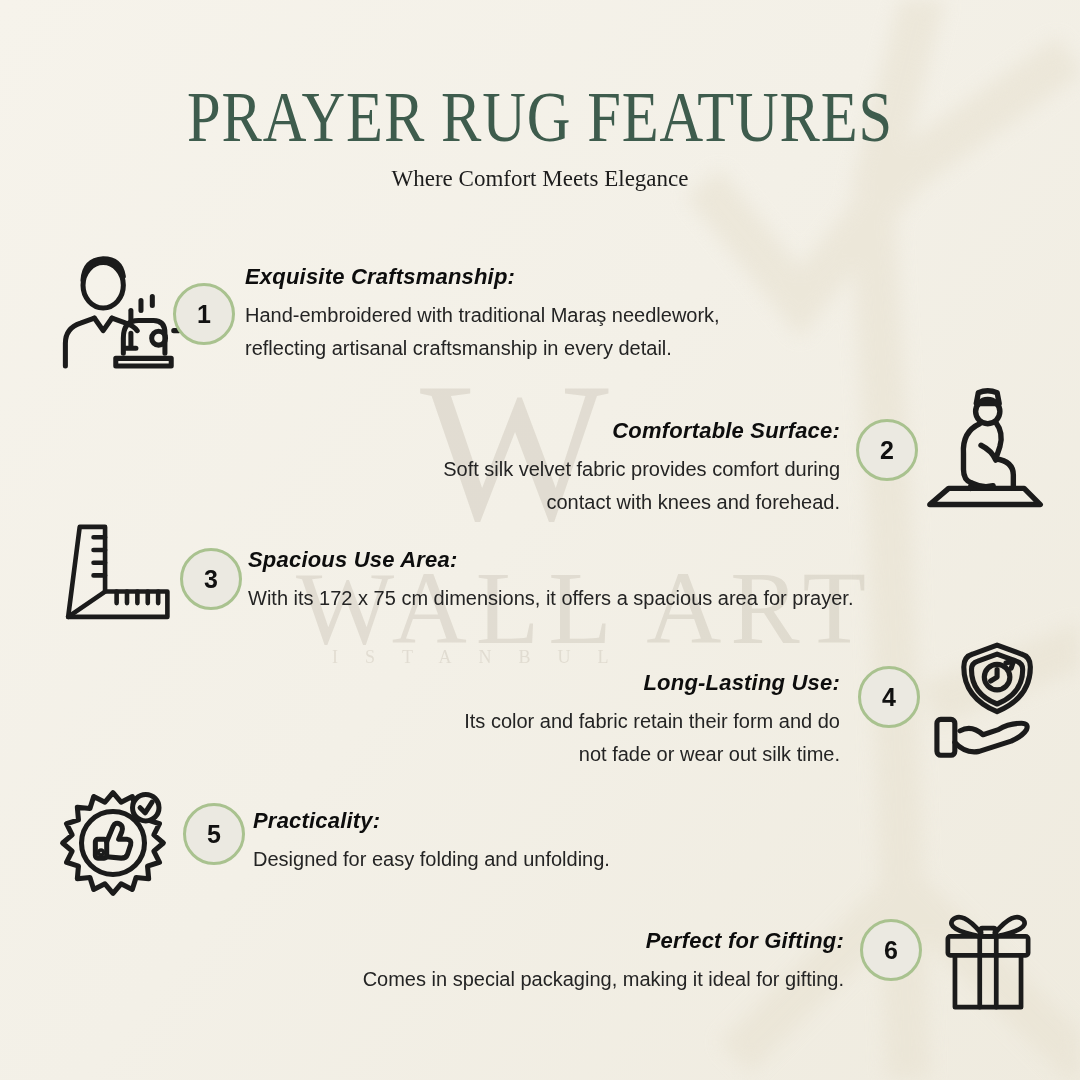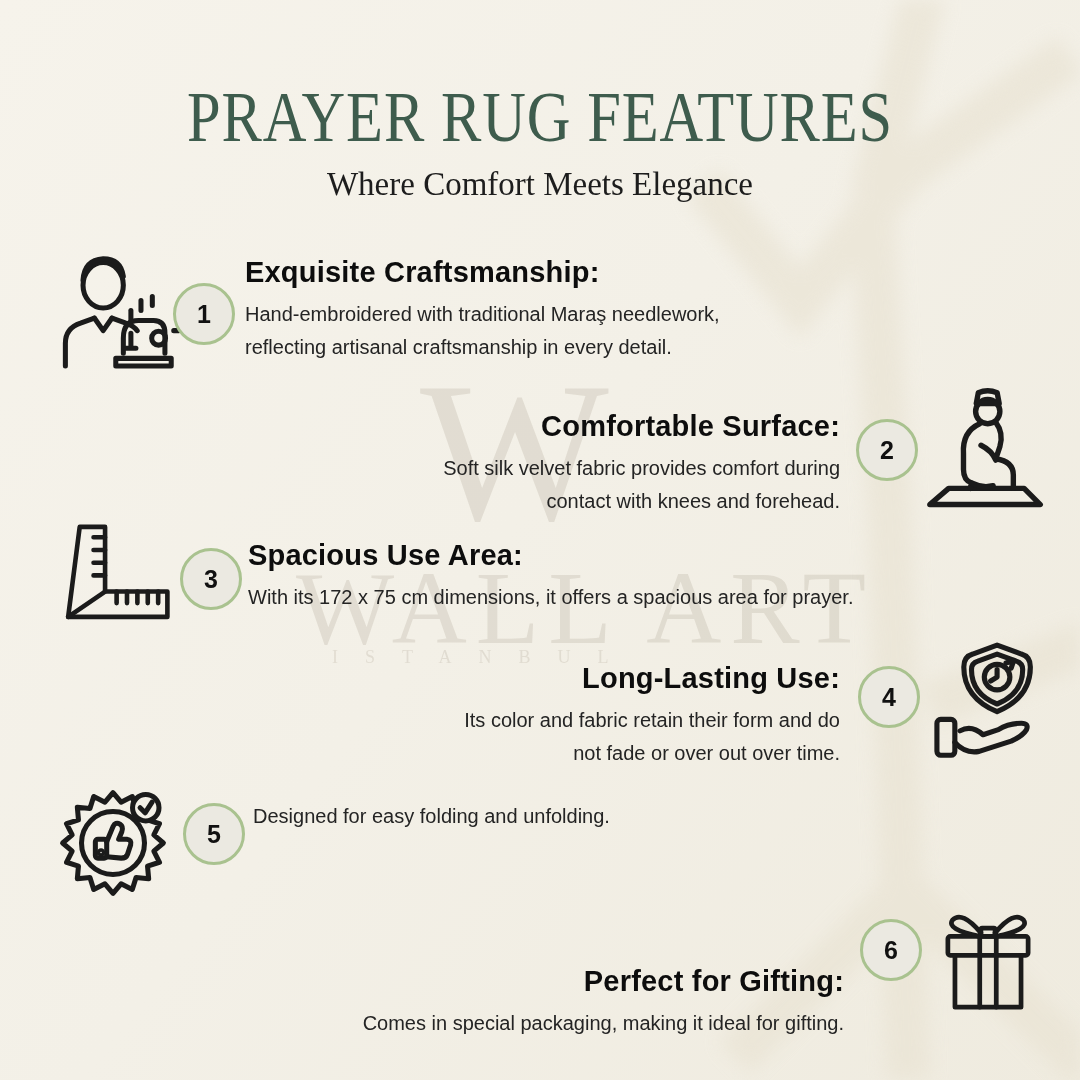--- a/index.html
+++ b/index.html
@@ -16,26 +16,26 @@
   .wm-main{left:296px;top:556px;font-size:104px;line-height:1;letter-spacing:9px;}
   .wm-sub{left:332px;top:648px;font-size:18px;line-height:1;letter-spacing:27px;}
   
   .title{
     position:absolute;top:80px;left:0;width:1080px;margin:0;text-align:center;
     font-family:"Liberation Serif",serif;font-weight:400;font-size:72px;line-height:1.05;
     color:#3e5c4d;transform:scaleX(.84);letter-spacing:1px;
   }
   .subtitle{
     position:absolute;top:166px;left:0;width:1080px;margin:0;text-align:center;
-    font-family:"Liberation Serif",serif;font-weight:400;font-size:33px;color:#1d1d1d;
+    font-family:"Liberation Serif",serif;font-weight:400;font-size:23px;color:#1d1d1d;
   }
   
   .ftext{position:absolute;}
   .ftext.right{text-align:right;}
-  .ftitle{margin:0 0 9px 0;font-size:29px;font-weight:bold;color:#0d0d0d;letter-spacing:.2px;}
+  .ftitle{margin:8px 0 9px 0;font-size:22px;font-weight:bold;color:#0d0d0d;letter-spacing:.2px;font-style:italic;}
   .fline{font-size:20px;line-height:33px;color:#242424;white-space:nowrap;}
   .chip{
     position:absolute;width:56px;height:56px;border:3px solid #a9c28f;border-radius:50%;
     background:#ebe9e1;display:flex;align-items:center;justify-content:center;
     font-size:25px;font-weight:bold;color:#111;
   }
   .icon{position:absolute;}
   .icon svg{width:100%;height:100%;display:block;}
   .lineart{stroke:#1b1b1b;fill:none;stroke-width:4;stroke-linecap:round;stroke-linejoin:round;}
   
@@ -47,21 +47,21 @@
   .f2-icon{left:912px;top:386px;width:138px;height:128px;}
   .f3-icon{left:52px;top:520px;width:120px;height:120px;}
   .f3-chip{left:180px;top:548px;}
   .f3-text{left:248px;top:539px;}
   .f4-text{right:240px;top:662px;}
   .f4-chip{left:858px;top:666px;}
   .f4-icon{left:916px;top:640px;width:134px;height:128px;}
   .f5-icon{left:48px;top:780px;width:130px;height:126px;}
   .f5-chip{left:183px;top:803px;}
   .f5-text{left:253px;top:800px;}
-  .f6-text{right:236px;top:965px;}
+  .f6-text{right:236px;top:920px;}
   .f6-chip{left:860px;top:919px;}
   .f6-icon{left:928px;top:901px;width:120px;height:118px;}
 </style>
 </head>
 <body>
 
 <div id="canvas">
 
   <svg class="bg-ornament" viewBox="0 0 1080 1080">
     <g stroke="#e9e3d3" stroke-width="44" fill="none">
@@ -143,21 +143,21 @@
       <span>3</span>
     </span>
   <div class="ftext f3-text">
     <h3 class="ftitle">Spacious Use Area:</h3>
     <div class="fline">With its 172 x 75 cm dimensions, it offers a spacious area for prayer.</div>
   </div>
 
   <div class="ftext right f4-text">
     <h3 class="ftitle">Long-Lasting Use:</h3>
     <div class="fline">Its color and fabric retain their form and do</div>
-    <div class="fline">not fade or over out over time.</div>
+    <div class="fline">not fade or wear out silk time.</div>
   </div>
   <span class="chip f4-chip">
       <span>4</span>
     </span>
   <span class="icon f4-icon">
     <svg viewBox="0 0 100 100">
       <g class="lineart">
         <path d="M61 4 L80 11 Q87 13 87 21 Q87 45 61 56 Q35 45 35 21 Q35 13 42 11 Z"></path>
         <path d="M61 11 L76 16.5 Q81 18 81 23 Q81 42 61 50 Q41 42 41 23 Q41 18 46 16.5 Z"></path>
         <circle cx="61" cy="29" r="10"></circle>
@@ -179,20 +179,21 @@
         <path d="M45 49 L50 37 Q52 33 55.5 35 Q58.5 37 57 41 L54.5 47 L61 47 Q65 47.5 64 51.5 L61.5 59 Q60.5 62 56.5 62 L45 61"></path>
         <circle cx="76" cy="22" r="10.5" fill="#f3f0e7"></circle>
         <path d="M71.5 22 L75.5 26 L81 17.5"></path>
       </g>
     </svg>
   </span>
   <span class="chip f5-chip">
       <span>5</span>
     </span>
   <div class="ftext f5-text">
+    <h3 class="ftitle">Practicality:</h3>
     <div class="fline">Designed for easy folding and unfolding.</div>
   </div>
 
   <div class="ftext right f6-text">
     <h3 class="ftitle">Perfect for Gifting:</h3>
     <div class="fline">Comes in special packaging, making it ideal for gifting.</div>
   </div>
   <span class="chip f6-chip">
       <span>6</span>
     </span>

